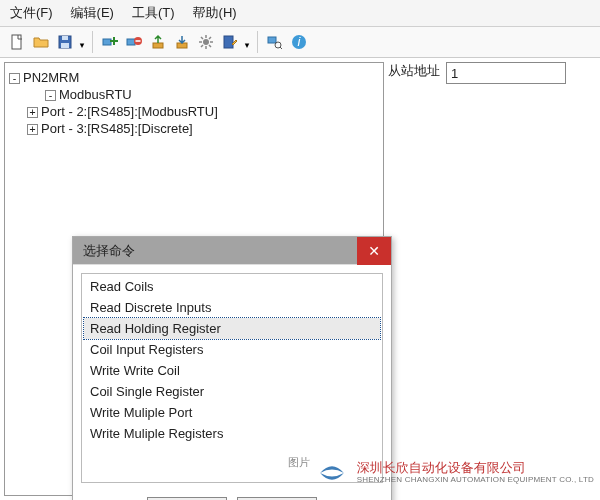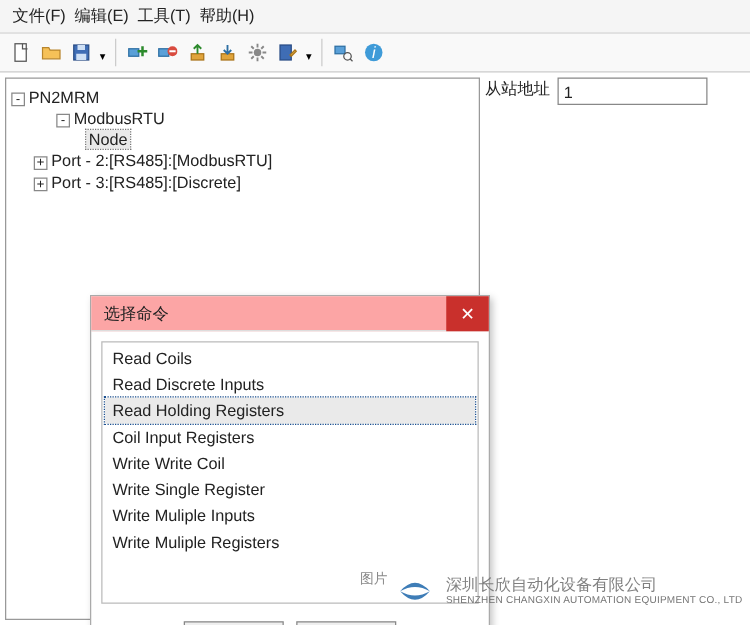--- a/index.html
+++ b/index.html
@@ -1,44 +1,44 @@
 <!DOCTYPE html>
 <html><head>
 <meta charset="utf-8">
 <style>
 *{box-sizing:border-box;margin:0;padding:0;font-family:"Microsoft YaHei",Arial,sans-serif;font-size:13px;color:#222}
 body{background:#fff;width:600px;height:500px;overflow:hidden;position:relative}
-.menubar{display:flex;gap:7px;padding:4px 10px;background:#f5f5f5;border-bottom:1px solid #d0d0d0}
+.menubar{display:flex;gap:18px;padding:4px 10px;background:#f5f5f5;border-bottom:1px solid #d0d0d0}
 .menubar span{cursor:default}
 .toolbar{display:flex;align-items:center;padding:4px 6px;background:#f9f9f9;border-bottom:1px solid #ccc;gap:2px}
 .tb{width:22px;height:22px;display:flex;align-items:center;justify-content:center;border:1px solid transparent;border-radius:2px}
 .tb svg{width:16px;height:16px}
 .sep{width:1px;height:22px;background:#ccc;margin:0 4px}
 .drp{width:8px;text-align:center;color:#000;font-size:9px;padding-top:6px}
 .main{display:flex;height:calc(100% - 58px)}
 .tree{flex:0 0 380px;border:1px solid #999;margin:4px;padding:6px 4px;overflow:hidden;background:#fff}
 .tree-row{white-space:nowrap;padding:1px 0}
 .tgl{display:inline-block;width:11px;height:11px;border:1px solid #888;text-align:center;line-height:9px;font-size:10px;margin-right:3px;background:#fff;font-family:monospace}
 .ind{display:inline-block}
 .sel{background:#e9e9e9;outline:1px dotted #777;padding:0 2px}
 .right{flex:1;margin:4px 4px 4px 0}
 .field{display:flex;align-items:flex-start;gap:6px}
 .field input{border:1px solid #888;padding:2px 4px;width:120px;height:22px}
 .dialog{position:absolute;left:72px;top:236px;width:320px;background:#fff;border:1px solid #aaa;box-shadow:2px 2px 6px rgba(0,0,0,.25)}
-.dlg-title{display:flex;align-items:center;justify-content:space-between;background:#fca5a5;border-bottom:1px solid #ddd;height:28px;padding-left:10px}
+.dlg-title{display:flex;align-items:center;justify-content:space-between;background:#a3a3a3;border-bottom:1px solid #ddd;height:28px;padding-left:10px}
 .dlg-close{width:34px;height:28px;background:#c9302c;color:#fff;display:flex;align-items:center;justify-content:center;font-size:14px}
 .dlg-list{border:1px solid #bbb;margin:8px;padding:2px;height:210px;overflow:hidden}
 .dlg-item{padding:3px 6px}
 .dlg-item.sel2{outline:1px dotted #1a4f8f;background:#eaeaea}
 .dlg-btns{display:flex;justify-content:center;gap:10px;padding:6px 0 10px}
 .dlg-btns button{width:80px;height:24px;border:1px solid #888;background:#efefef}
 .wm{position:absolute;right:6px;bottom:10px;display:flex;align-items:center;gap:8px;opacity:.9}
 .wm-logo{width:34px;height:34px}
 .wm-txt{line-height:1.1}
-.wm-cn{font-size:13px;color:#737373}
+.wm-cn{font-size:13px;color:#b91c1c}
 .wm-en{font-size:8px;color:#666;letter-spacing:.2px}
 .caption{position:absolute;left:288px;bottom:30px;font-size:11px;color:#888}
 </style>
 </head>
 <body>
 
 <div class="menubar">
   <span>文件(F)</span>
   <span>编辑(E)</span>
   <span>工具(T)</span>
@@ -119,45 +119,44 @@
         <circle cx="8" cy="8" r="7" fill="#3f9bd8"></circle>
         <text x="8" y="12" text-anchor="middle" fill="#fff" font-size="11" font-family="Georgia" font-style="italic">i</text>
       </svg>
     </div>
 </div>
 
 <div class="main">
   <div class="tree">
     <div class="tree-row"><span class="tgl">-</span><span>PN2MRM</span></div>
     <div class="tree-row"><span class="ind" style="width:36px"></span><span class="tgl">-</span><span>ModbusRTU</span></div>
-    <div class="tree-row"><span class="ind" style="width:60px"></span><span class="sel">Node</span></div>
     <div class="tree-row"><span class="ind" style="width:18px"></span><span class="tgl">+</span><span>Port - 2:[RS485]:[ModbusRTU]</span></div>
     <div class="tree-row"><span class="ind" style="width:18px"></span><span class="tgl">+</span><span>Port - 3:[RS485]:[Discrete]</span></div>
   </div>
   <div class="right">
     <div class="field">
       <span>从站地址</span>
       <input value="1" style="">
     </div>
   </div>
 </div>
 
 <div class="dialog">
   <div class="dlg-title">
     <span>选择命令</span>
     <div class="dlg-close">✕</div>
   </div>
   <div class="dlg-list">
     <div class="dlg-item">Read Coils</div>
     <div class="dlg-item">Read Discrete Inputs</div>
-    <div class="dlg-item sel2">Read Holding Registers</div>
+    <div class="dlg-item sel2">Read Holding Register</div>
     <div class="dlg-item">Coil Input Registers</div>
     <div class="dlg-item">Write Write Coil</div>
-    <div class="dlg-item">Write Single Register</div>
-    <div class="dlg-item">Write Muliple Inputs</div>
+    <div class="dlg-item">Coil Single Register</div>
+    <div class="dlg-item">Write Muliple Port</div>
     <div class="dlg-item">Write Muliple Registers</div>
   </div>
   <div class="dlg-btns">
     <button>OK</button>
     <button>Cancel</button>
   </div>
 </div>
 
 <div class="caption">图片</div>
 

